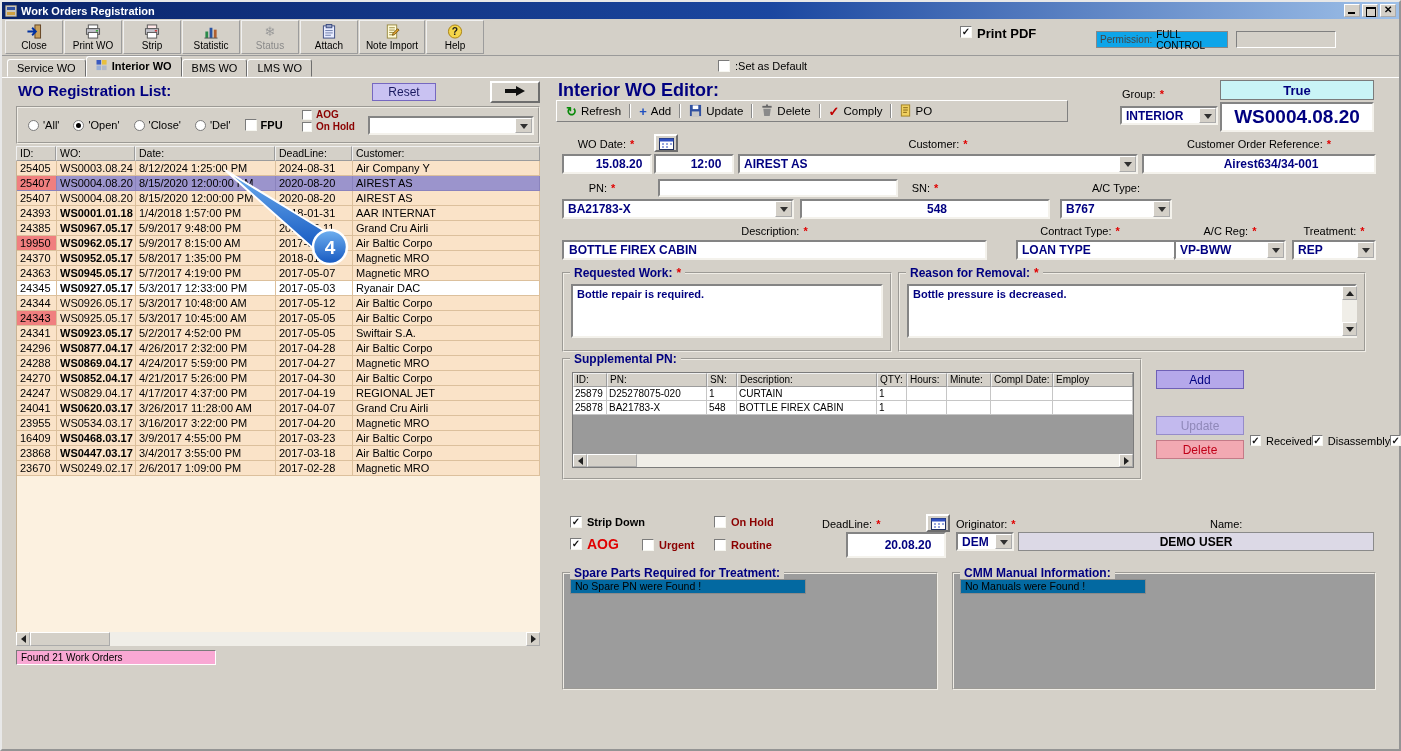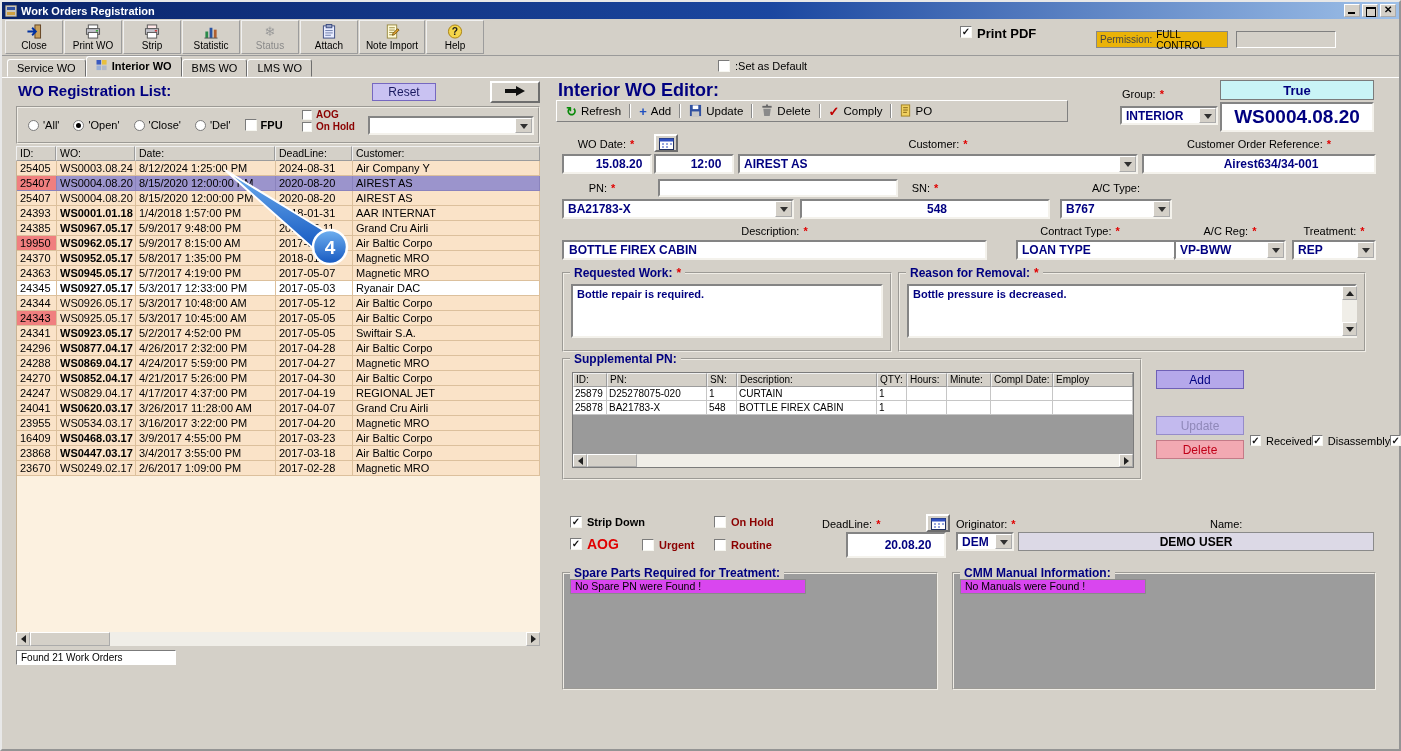--- a/index.html
+++ b/index.html
@@ -31,21 +31,21 @@
   
   .toolbar { position:relative; height:37px; border-bottom:1px solid #9a9a9a; display:flex; align-items:stretch; padding:1px 3px; }
   .tbtn {
     min-width:58px; display:flex; flex-direction:column; align-items:center; justify-content:center; gap:1px;
     font-size:10px; background:#D4D0C8; border:1px outset #f0f0f0; margin-right:1px; cursor:default;
   }
   .tbtn.disabled { color:#8a8a8a; }
   .ticon { height:16px; display:flex; align-items:center; justify-content:center; }
   .i-snow::after { content:"\2744"; font-size:13px; color:#9a9a9a; }
   .printpdf { position:absolute; left:958px; top:7px; display:flex; gap:5px; font-size:13px; font-weight:bold; }
-  .perm { position:absolute; left:1094px; top:12px; width:132px; height:17px; border:1px solid #888; display:flex; align-items:center; gap:4px; padding:0 3px; font-size:10px; background:#eab308; }
+  .perm { position:absolute; left:1094px; top:12px; width:132px; height:17px; border:1px solid #888; display:flex; align-items:center; gap:4px; padding:0 3px; font-size:10px; background:#0ea5e9; }
   .perm .plabel { color:#444; }
   .perm2 { position:absolute; left:1234px; top:12px; width:100px; height:17px; border:1px solid; border-color:#808080 #fff #fff #808080; background:#D4D0C8; }
 
   
   .tabrow { position:relative; height:22px; padding-left:5px; display:flex; align-items:flex-end; border-bottom:1px solid #fff; }
   .tab {
     display:flex; align-items:center; gap:4px; padding:2px 9px 3px 9px; height:18px;
     border:1px solid; border-color:#fff #6e6e6e #D4D0C8 #fff; border-radius:3px 3px 0 0;
     background:#D4D0C8; font-size:11px;
   }
@@ -103,21 +103,21 @@
   .grid-body { position:absolute; left:0; top:81px; width:524px; height:471px; background:#FCF1E0; overflow:hidden; border-left:1px solid #c8b394; }
   .trow { display:flex; height:15px; background:#FAE3C8; }
   .trow.white { background:#fff; }
   .trow.selected { background:#9B94CC; }
   .cell { padding:0 3px; line-height:14px; font-size:11px; border-right:1px solid #DCC09C; border-bottom:1px solid #DCC09C; overflow:hidden; white-space:nowrap; }
   .trow.selected .cell { border-right-color:#8a83bd; border-bottom-color:#8a83bd; }
   .cell.red { background:#F07F7F; }
   .cell.bold { font-weight:bold; }
   .c0 { width:40px; } .c1 { width:79px; } .c2 { width:140px; } .c3 { width:77px; } .c4 { flex:1; }
   .list-hscroll { left:0; top:552px; width:524px; }
-  .status-box { position:absolute; left:0; top:570px; width:160px; height:15px; border:1px solid; border-color:#7b7b7b #fff #fff #7b7b7b; font-size:10px; line-height:13px; padding-left:4px; background:#ffffff; white-space:nowrap; }
+  .status-box { position:absolute; left:0; top:570px; width:200px; height:15px; border:1px solid; border-color:#7b7b7b #fff #fff #7b7b7b; font-size:10px; line-height:13px; padding-left:4px; background:#f9a8d4; white-space:nowrap; }
 
   
   .rightp { position:absolute; left:548px; top:2px; width:846px; height:612px; }
   .editor-title { position:absolute; left:8px; top:0; font-size:18px; font-weight:bold; color:#000080; }
   .etoolbar { position:absolute; left:6px; top:20px; width:512px; height:22px; background:#D4D0C8; border:1px solid; border-color:#fff #808080 #808080 #fff; display:flex; align-items:stretch; padding:1px 2px; }
   .ebtn { display:flex; align-items:center; gap:4px; padding:0 7px; font-size:11.5px; }
   .vsep { width:2px; border-left:1px solid #8a8a8a; border-right:1px solid #fff; margin:2px 1px; }
   .group-lbl { left:572px; top:8px; }
   .group-combo { position:absolute; left:570px; top:26px; width:98px; height:19px; }
   .true-box { position:absolute; left:670px; top:0; width:154px; height:20px; background:#C9F4F6; border:1px solid #7b7b7b; display:flex; align-items:center; justify-content:center; font-size:13px; font-weight:bold; color:#000080; }
@@ -147,21 +147,21 @@
   .stage { display:flex; align-items:center; gap:5px; font-size:11px; }
   .stage .cb { width:11px; height:11px; }
 
   .flagitem { position:absolute; display:flex; align-items:center; gap:5px; }
   .boldlbl { font-weight:bold; }
   .maroon { color:#8B0000; font-weight:bold; }
   .aogbig { color:#E00000; font-weight:bold; font-size:14px; }
   .user-box { position:absolute; background:#DCD9E6; border:1px solid #8a8a8a; display:flex; align-items:center; justify-content:center; font-weight:bold; font-size:12px; }
 
   .graypanel { background:#9C9C9C; }
-  .empty-strip { position:absolute; left:6px; top:5px; height:15px; background:#d946ef; border:1px solid #8a8a8a; font-size:10.5px; line-height:13px; padding:0 4px; color:#000; white-space:nowrap; }
+  .empty-strip { position:absolute; left:6px; top:5px; height:15px; background:#0369a1; border:1px solid #8a8a8a; font-size:10.5px; line-height:13px; padding:0 4px; color:#000; white-space:nowrap; }
 
   .callout { position:absolute; inset:0; pointer-events:none; z-index:50; }
   svg text { font-family:"Liberation Sans", sans-serif; }
 </style>
 </head>
 <body>
 
 <div class="window">
 
   <div class="titlebar">

